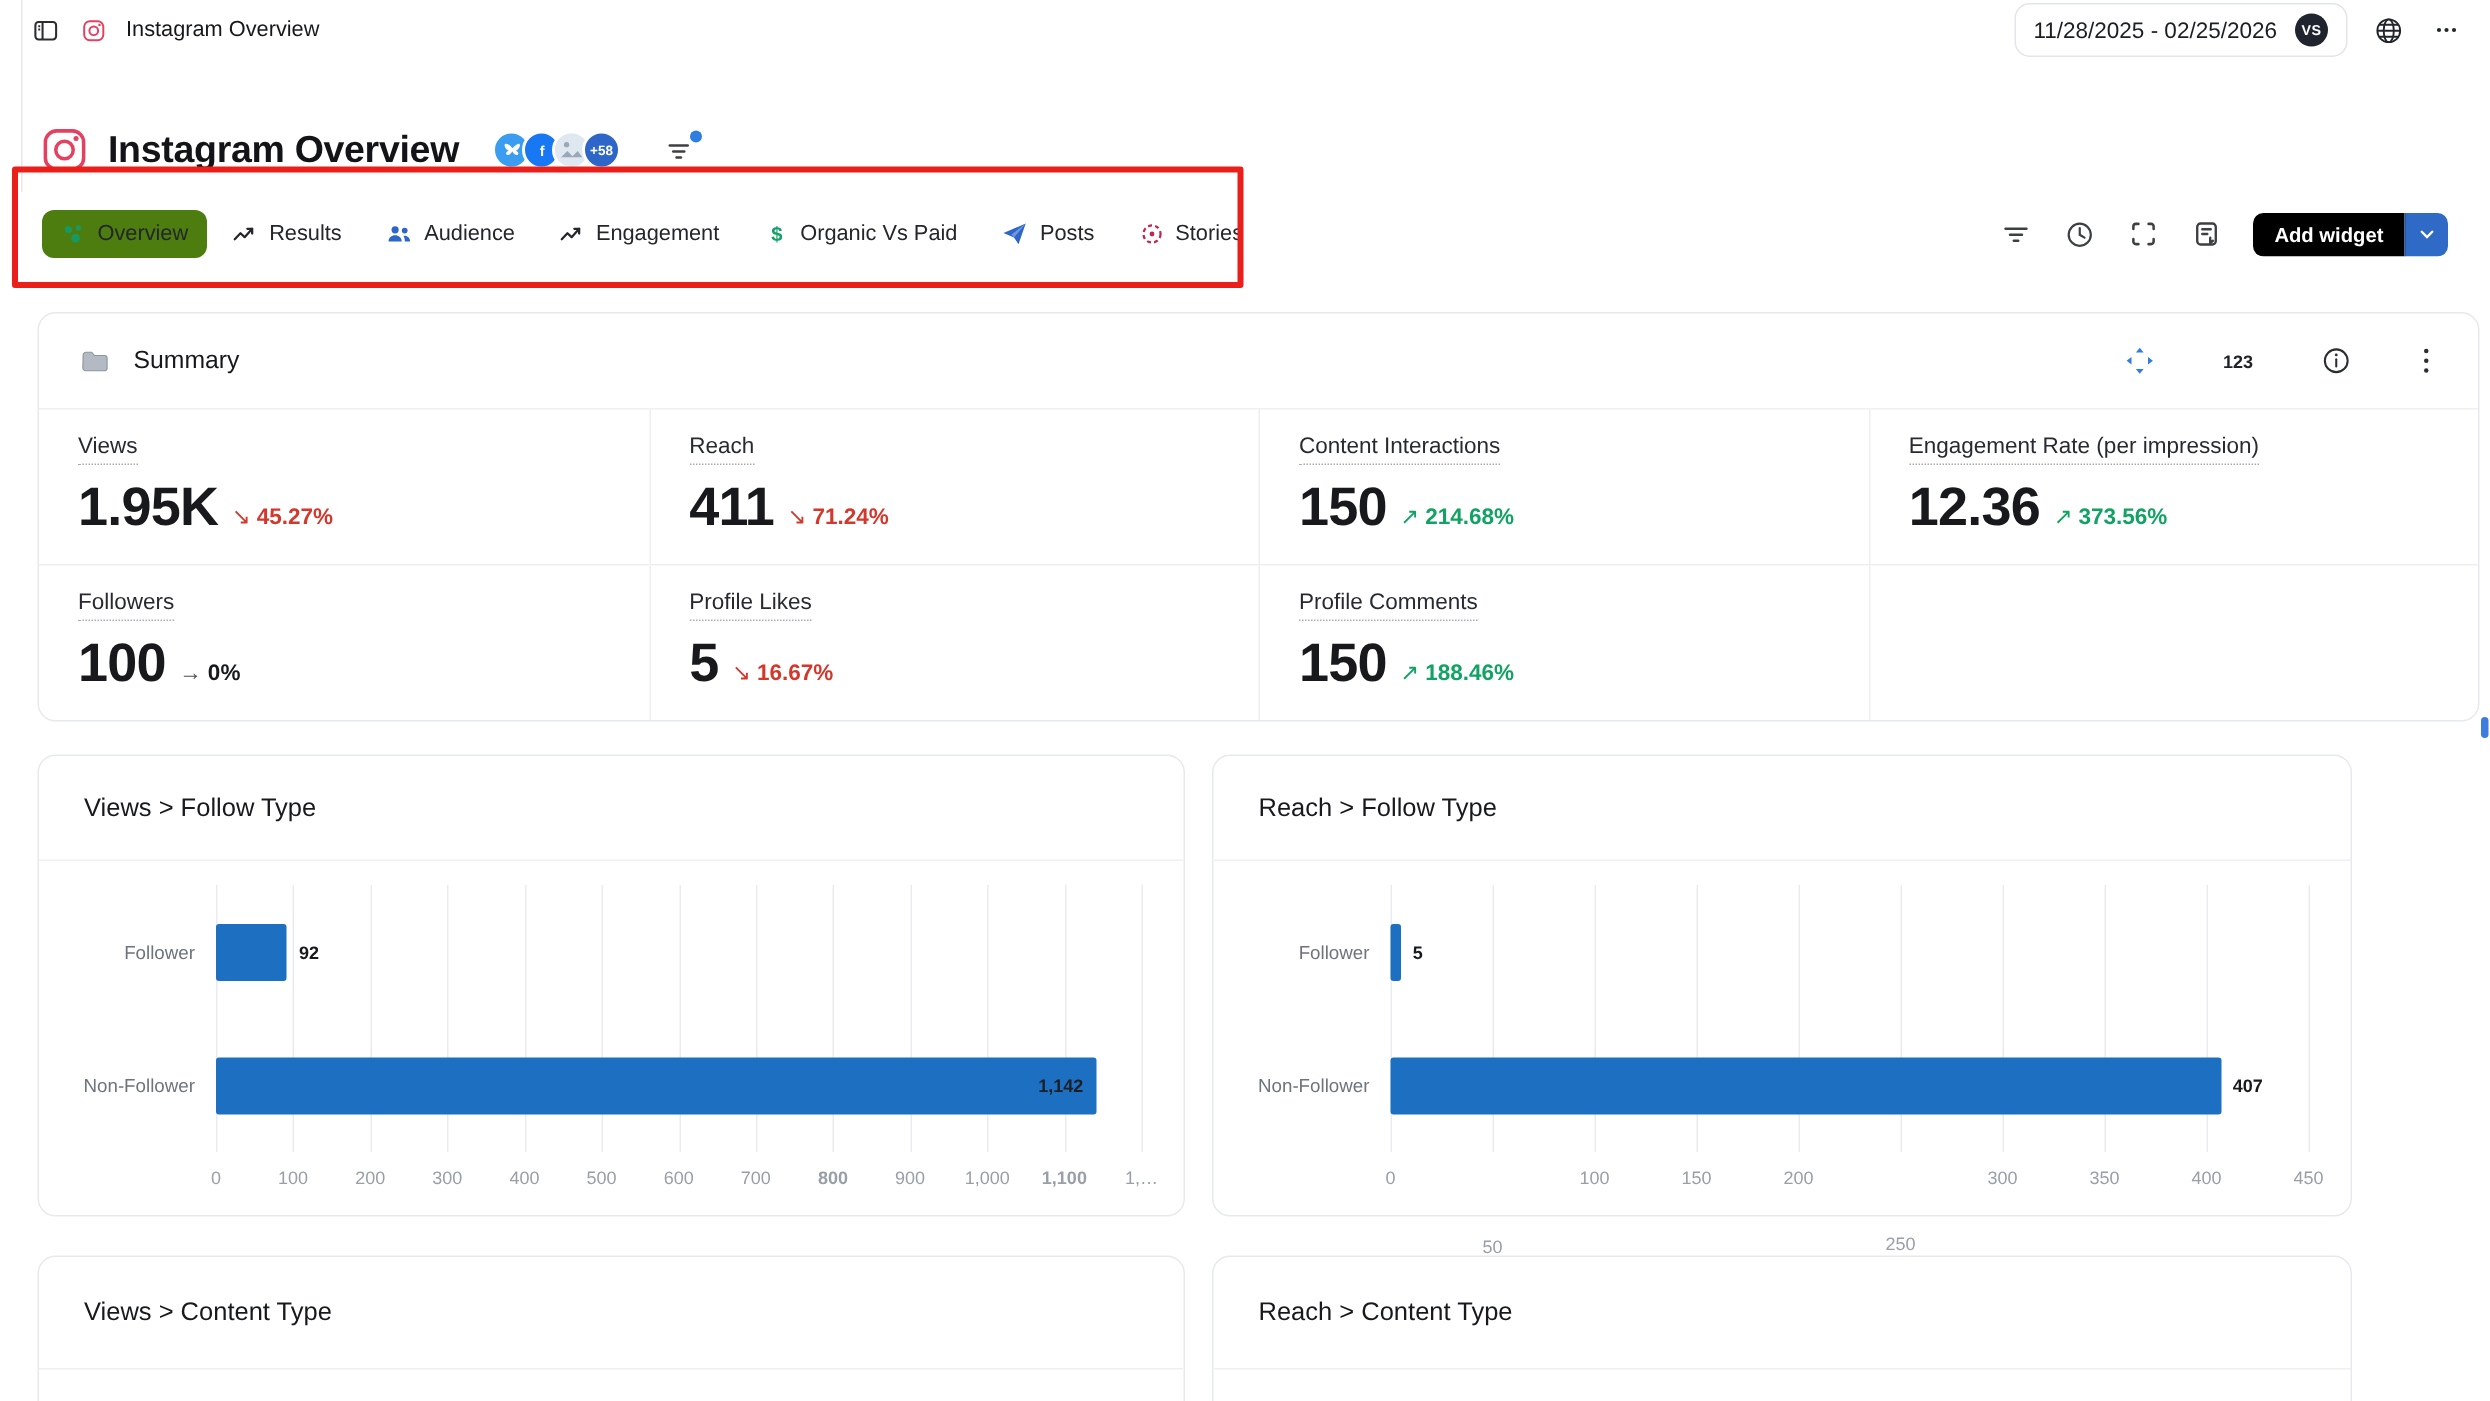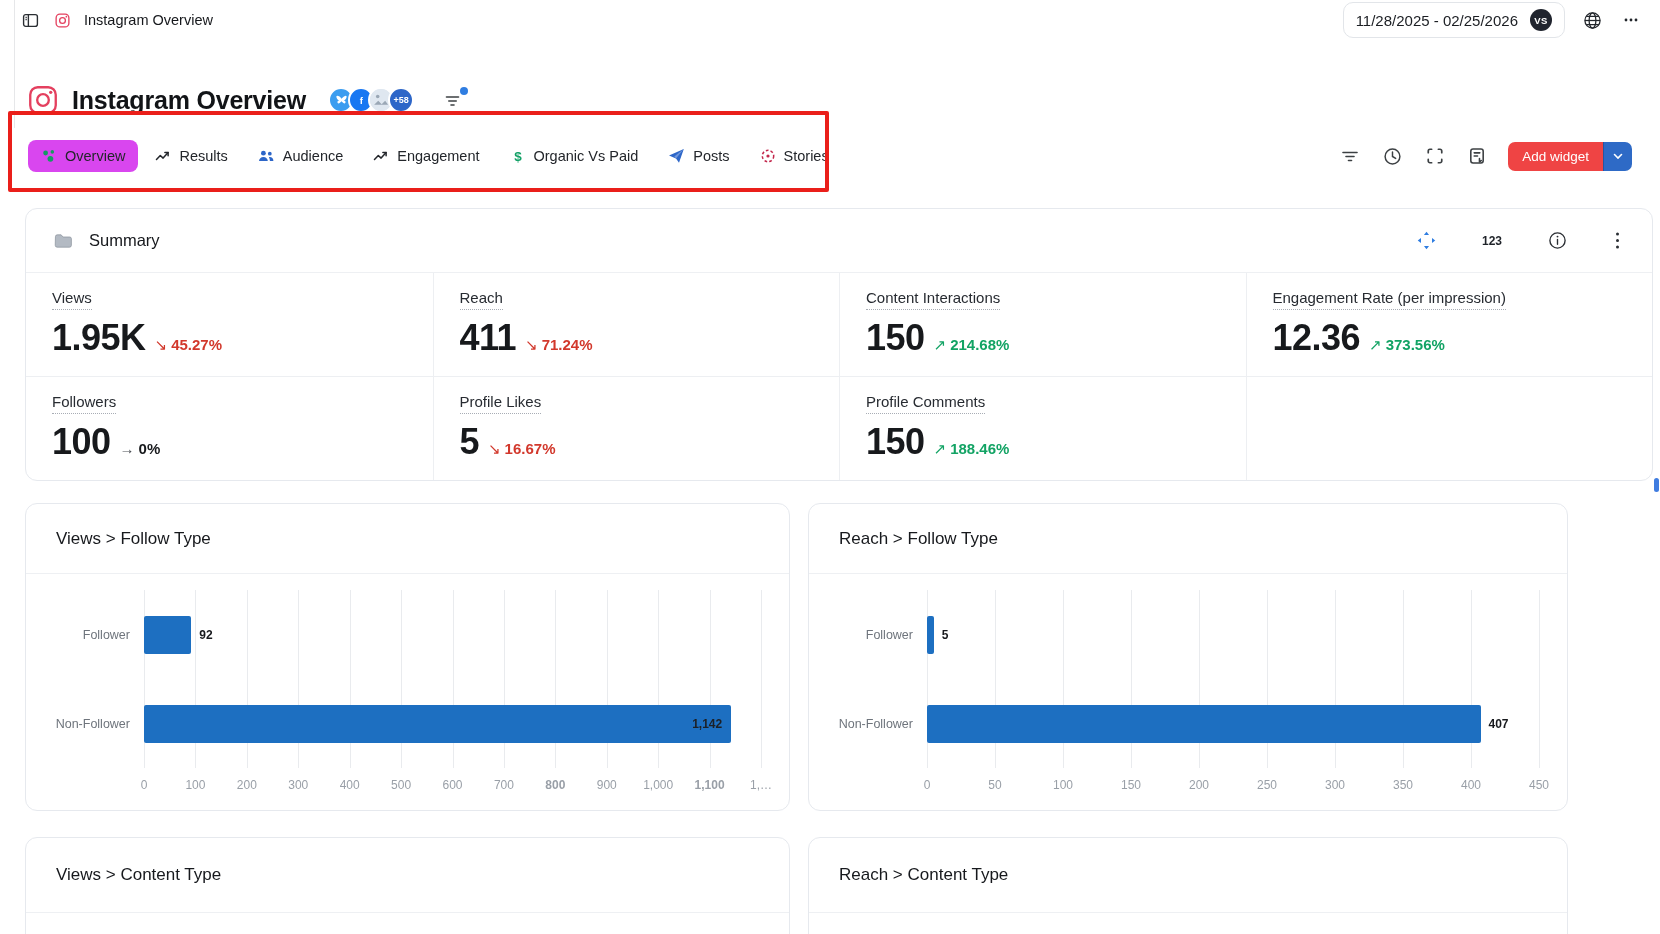--- a/index.html
+++ b/index.html
@@ -33,24 +33,24 @@
   .sort-wrap{position:relative;margin-left:16px;cursor:pointer;}
   .notif-dot{position:absolute;top:-4px;right:-5px;width:8px;height:8px;border-radius:50%;background:#2f7de1;}
   
   .red-box{position:absolute;left:8px;top:111px;width:813px;height:73px;border:4px solid #ea1f1a;
     border-radius:2px;z-index:30;pointer-events:none;}
   
   .tabrow{display:flex;align-items:center;justify-content:space-between;margin:16px 28px 0 28px;height:44px;}
   .tabs{display:flex;align-items:center;gap:4px;}
   .tab{display:flex;align-items:center;gap:8px;padding:8px 13px;border-radius:8px;font-size:14.5px;
     color:#23262b;cursor:pointer;white-space:nowrap;}
-  .tab.active{background:#d946ef;font-weight:500;}
+  .tab.active{background:#4d7c0f;font-weight:500;}
   .tab-actions{display:flex;align-items:center;gap:20px;}
   .addwidget{display:flex;align-items:stretch;border-radius:7px;overflow:hidden;cursor:pointer;}
-  .addwidget .main{background:#ef4444;color:#fff;font-size:13.5px;font-weight:400;padding:7px 14px;display:flex;align-items:center;}
+  .addwidget .main{background:#000000;color:#fff;font-size:13.5px;font-weight:700;padding:7px 14px;display:flex;align-items:center;}
   .addwidget .chev{background:#2e6ac6;border-left:1px solid rgba(0,0,0,.18);padding:0 9px;display:flex;align-items:center;}
   
   .card{border:1px solid #e6e9ee;border-radius:12px;background:#fff;}
   .summary-card{margin:30px 7px 16px 25px;}
   .summary-head{display:flex;align-items:center;padding:20px 26px;gap:14px;}
   .summary-title{font-size:16.5px;color:#16181c;flex:1;}
   .summary-actions{display:flex;align-items:center;gap:44px;margin-right:4px;}
   .widget-badge{font-size:12px;font-weight:700;color:#1f2329;}
   .card-divider{height:1px;background:#eef0f3;}
   .metrics{display:grid;grid-template-columns:repeat(4,1fr);}
@@ -458,25 +458,25 @@
             <div class="bar-row">
               <div class="bar" style="width: 90.4444%; background: rgb(29, 111, 193);"></div>
               <span class="bar-val-out">407</span>
             </div>
           </div>
         </div>
         <div class="plot-wrap">
           <div class="cat-col"></div>
           <div class="axis" style="flex: 1 1 0%;">
             <span class="tick" style="left: 0%;">0</span>
-            <span class="tick" style="left: 11.1111%;">50</span>
+            <span class="tick" style="left: 11.1111%; margin-top: 46px;">50</span>
             <span class="tick" style="left: 22.2222%;">100</span>
             <span class="tick" style="left: 33.3333%;">150</span>
             <span class="tick" style="left: 44.4444%;">200</span>
-            <span class="tick" style="left: 55.5556%;">250</span>
+            <span class="tick" style="left: 55.5556%; margin-top: 44px;">250</span>
             <span class="tick" style="left: 66.6667%;">300</span>
             <span class="tick" style="left: 77.7778%;">350</span>
             <span class="tick" style="left: 88.8889%;">400</span>
             <span class="tick" style="left: 100%;">450</span>
           </div>
         </div>
       </div>
   </article>
 </section>
 

